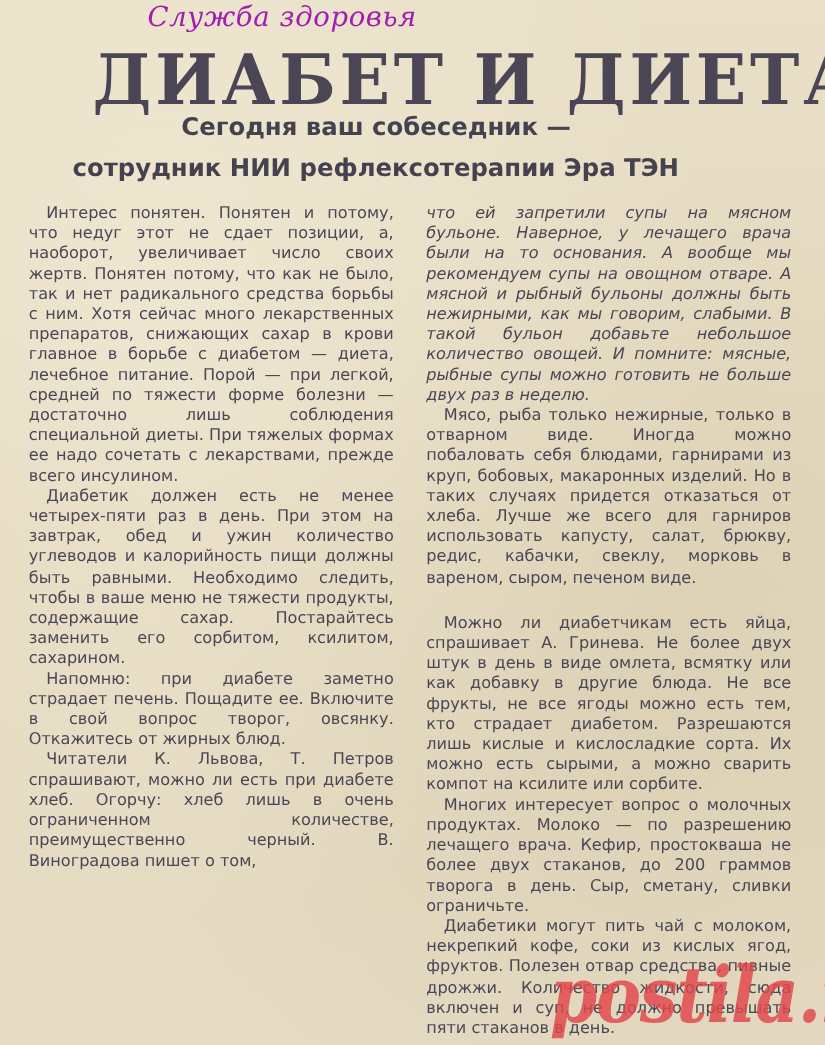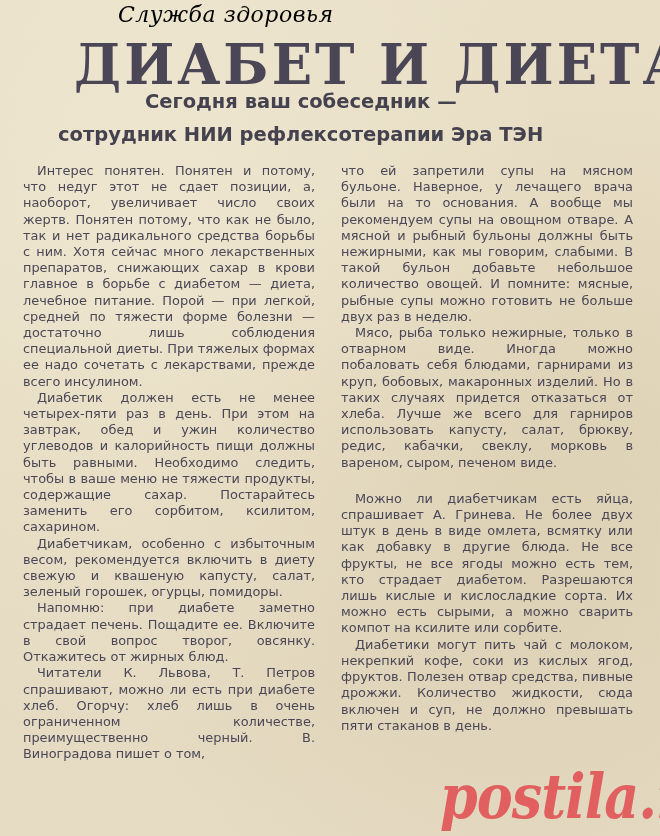--- a/index.html
+++ b/index.html
@@ -10,21 +10,21 @@
       radial-gradient(ellipse at 20% 30%, rgba(255,250,235,0.35), transparent 60%),
       radial-gradient(ellipse at 80% 70%, rgba(200,185,150,0.25), transparent 55%),
       linear-gradient(180deg, #e9dfc7 0%, #e3d8bd 50%, #e6dcc4 100%);
     position: relative;
     color: #3f3c48;
   }
   .page { position: absolute; inset: 0; }
   .rubric {
     position: absolute; left: 118px; top: 2px;
     font-family: "DejaVu Serif", serif; font-style: italic;
-    font-size: 22px; color: #000000; letter-spacing: 0.5px;
+    font-size: 22px; color: #a21caf; letter-spacing: 0.5px;
   }
   .headline {
     position: absolute; left: 74px; top: 34px; width: 520px;
     font-family: "DejaVu Serif", serif; font-weight: bold;
     font-size: 53px; color: #4a4656; letter-spacing: 3px;
     line-height: 60px; white-space: nowrap;
     transform: scaleY(1.05);
   }
   .subhead {
     position: absolute; left: 0; width: 660px;
@@ -34,47 +34,47 @@
   .subhead.l1 { top: 90px; left: 145px; }
   .subhead.l2 { top: 123px; left: 58px; }
   .col {
     position: absolute; top: 163px;
     font-family: "DejaVu Sans", sans-serif; font-size: 12.9px;
     line-height: 16.2px; color: #4a4756; text-align: justify;
   }
   .col.left { left: 23px; width: 292px; }
   .col.right { left: 341px; width: 292px; }
   .col p { margin: 0; text-indent: 14px; }
-  .col p.noindent { text-indent: 0; }
+  .col p.noindent { text-indent: 0; font-style: italic; }
   .col p.gap { margin-top: 20px; }
   .watermark {
     position: absolute; left: 440px; top: 764px;
     font-family: "DejaVu Serif", serif; font-style: italic; font-weight: bold;
     font-size: 54px; color: rgba(225,70,75,0.82); letter-spacing: -1px;
     transform: scaleY(1.15);
   }
 </style>
 </head>
 <body>
 
 <div class="page">
   <div class="rubric">Служба здоровья</div>
   <div class="headline">ДИАБЕТ И ДИЕТА</div>
   <div class="subhead l1">Сегодня ваш собеседник —</div>
   <div class="subhead l2">сотрудник НИИ рефлексотерапии Эра ТЭН</div>
 
   <div class="col left">
     <p>Интерес понятен. Понятен и потому, что недуг этот не сдает позиции, а, наоборот, увеличивает число своих жертв. Понятен потому, что как не было, так и нет радикального средства борьбы с ним. Хотя сейчас много лекарственных препаратов, снижающих сахар в крови главное в борьбе с диабетом — диета, лечебное питание. Порой — при легкой, средней по тяжести форме болезни — достаточно лишь соблюдения специальной диеты. При тяжелых формах ее надо сочетать с лекарствами, прежде всего инсулином.</p>
     <p>Диабетик должен есть не менее четырех-пяти раз в день. При этом на завтрак, обед и ужин количество углеводов и калорийность пищи должны быть равными. Необходимо следить, чтобы в ваше меню не тяжести продукты, содержащие сахар. Постарайтесь заменить его сорбитом, ксилитом, сахарином.</p>
-    <p>Диабетчикам, особенно с избыточным весом, рекомендуется включить в диету свежую и квашеную капусту, салат, зеленый горошек, огурцы, помидоры.</p>
     <p>Напомню: при диабете заметно страдает печень. Пощадите ее. Включите в свой вопрос творог, овсянку. Откажитесь от жирных блюд.</p>
     <p>Читатели К. Львова, Т. Петров спрашивают, можно ли есть при диабете хлеб. Огорчу: хлеб лишь в очень ограниченном количестве, преимущественно черный. В. Виноградова пишет о том,</p>
   </div>
 
   <div class="col right">
     <p class="noindent">что ей запретили супы на мясном бульоне. Наверное, у лечащего врача были на то основания. А вообще мы рекомендуем супы на овощном отваре. А мясной и рыбный бульоны должны быть нежирными, как мы говорим, слабыми. В такой бульон добавьте небольшое количество овощей. И помните: мясные, рыбные супы можно готовить не больше двух раз в неделю.</p>
     <p>Мясо, рыба только нежирные, только в отварном виде. Иногда можно побаловать себя блюдами, гарнирами из круп, бобовых, макаронных изделий. Но в таких случаях придется отказаться от хлеба. Лучше же всего для гарниров использовать капусту, салат, брюкву, редис, кабачки, свеклу, морковь в вареном, сыром, печеном виде.</p>
     <p class="gap">Можно ли диабетчикам есть яйца, спрашивает А. Гринева. Не более двух штук в день в виде омлета, всмятку или как добавку в другие блюда. Не все фрукты, не все ягоды можно есть тем, кто страдает диабетом. Разрешаются лишь кислые и кисло­сладкие сорта. Их можно есть сырыми, а можно сварить компот на ксилите или сорбите.</p>
+    <p>Многих интересует вопрос о молочных продуктах. Молоко — по разрешению лечащего врача. Кефир, простокваша не более двух стаканов, до 200 граммов творога в день. Сыр, сметану, сливки ограничьте.</p>
     <p>Диабетики могут пить чай с молоком, некрепкий кофе, соки из кислых ягод, фруктов. Полезен отвар средства, пивные дрожжи. Количество жидкости, сюда включен и суп, не должно превышать пяти стаканов в день.</p>
   </div>
 
   <div class="watermark">postila.ru</div>
 </div>
 
 </body></html>

